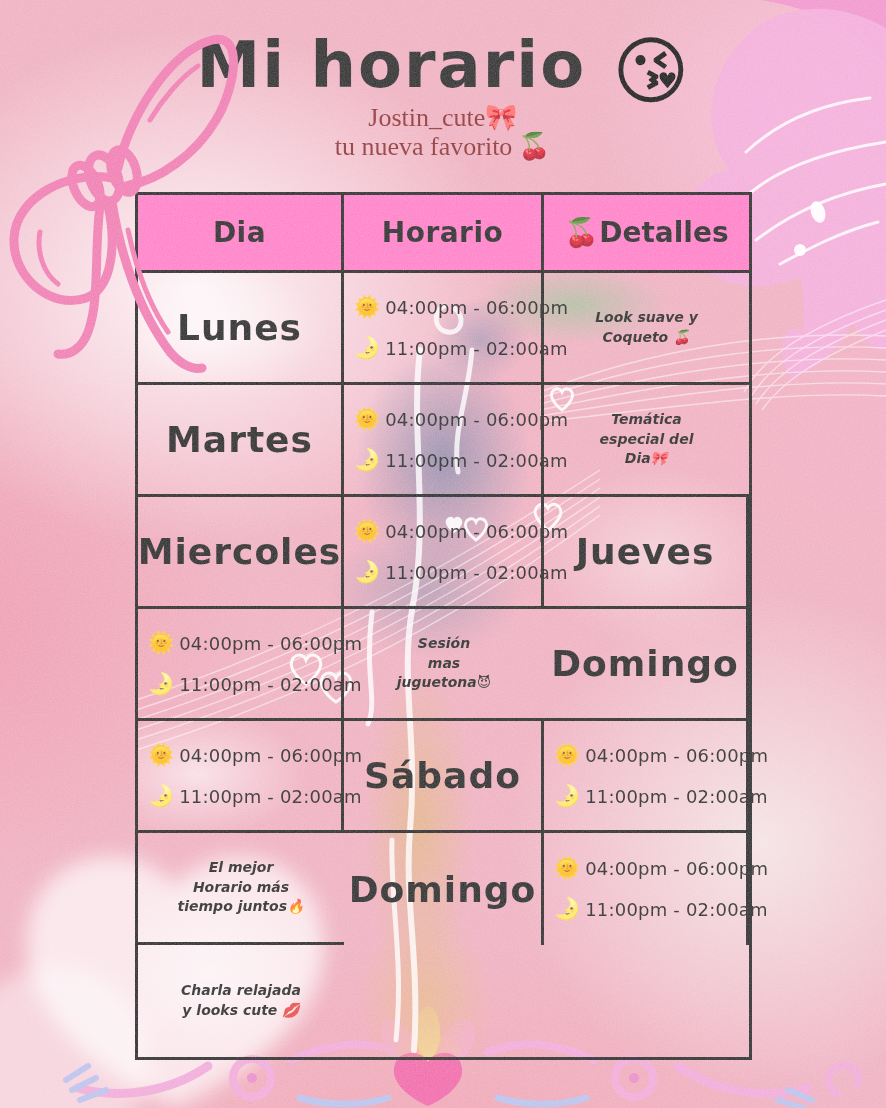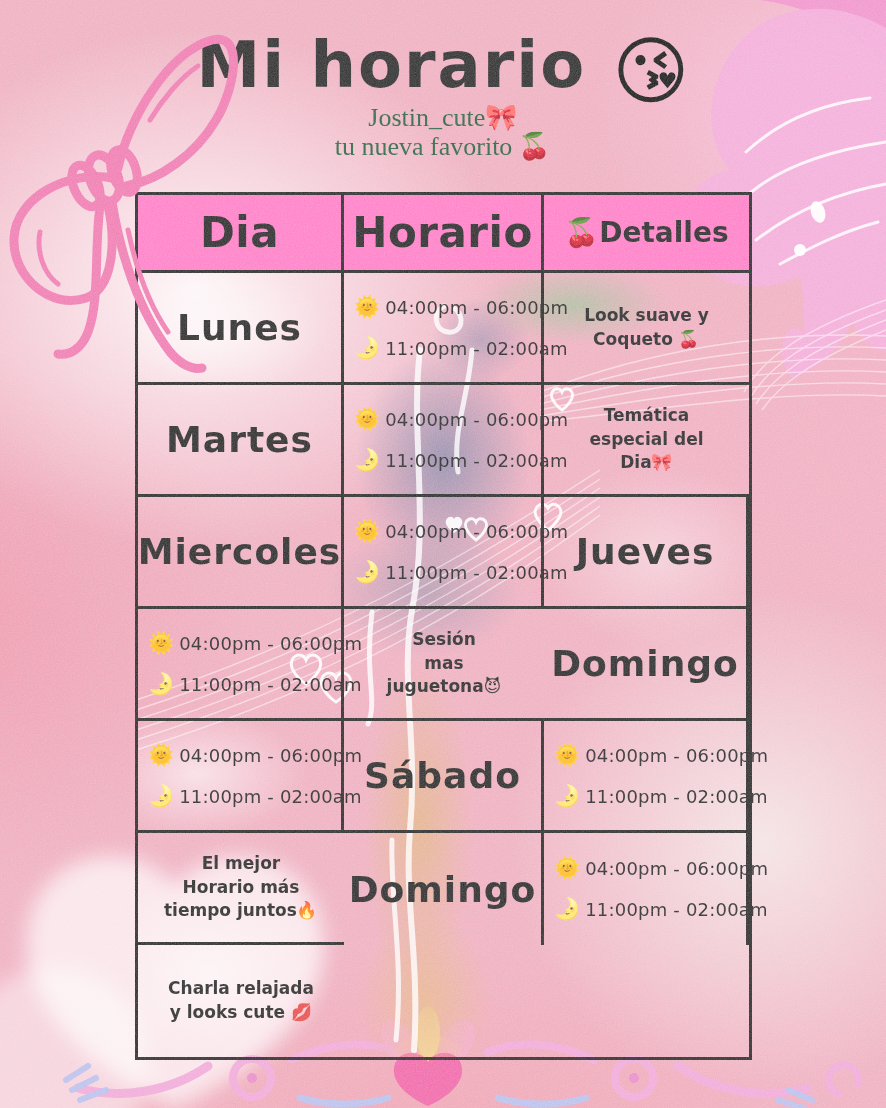--- a/index.html
+++ b/index.html
@@ -19,21 +19,21 @@
   .z1{z-index:1}.z3{z-index:3}.z5{z-index:5}.z6{z-index:6}
 
   
   .title-wrap{position:absolute;top:28px;left:0;right:0;text-align:center;z-index:4;}
   .title-row{display:flex;align-items:center;justify-content:center;gap:26px;}
   .page-title{
     font-size:64px;font-weight:900;color:#161616;letter-spacing:2px;
     font-family:"DejaVu Sans",sans-serif;
   }
   .title-emoji{font-size:74px;line-height:1;transform:translateY(6px);}
-  .subtitle{font-family:"Liberation Serif","DejaVu Serif",serif;color:#14532d;
+  .subtitle{font-family:"Liberation Serif","DejaVu Serif",serif;color:#7f1d1d;
     font-size:26px;line-height:1.05;margin-top:2px;}
 
   
   .backdrop{
     position:absolute;left:135px;top:192px;width:617px;height:868px;z-index:2;
     background:
       radial-gradient(ellipse 135px 55px at 71% 13%, rgba(148,186,142,.75) 0%, rgba(148,186,142,0) 72%),
       radial-gradient(ellipse 125px 165px at 50% 31%, rgba(122,124,160,.85) 0%, rgba(122,124,160,0) 70%),
       radial-gradient(ellipse 70px 60px at 56% 17%, rgba(122,124,160,.55) 0%, rgba(122,124,160,0) 70%),
       radial-gradient(ellipse 140px 95px at 47% 46%, rgba(128,128,158,.55) 0%, rgba(128,128,158,0) 70%),
@@ -51,29 +51,29 @@
     grid-template-rows:78px repeat(7,112px);
     border:3px solid #141414;
   }
   .cell{
     border-right:3px solid #141414;border-bottom:3px solid #141414;
     display:flex;align-items:center;justify-content:center;
     box-sizing:border-box;color:#131313;
   }
   .cell.c3{border-right:none;}
   .cell.lr{border-bottom:none;}
-  .head{background:#ff6fc0;font-weight:800;font-size:42px;letter-spacing:.5px;}
+  .head{background:#ff6fc0;font-weight:800;font-size:28px;letter-spacing:.5px;}
   .head.detalles{font-size:28px;letter-spacing:0;}
   .day{font-size:36px;font-weight:800;letter-spacing:1px;}
   .hours{flex-direction:column;gap:20px;align-items:flex-start;padding-left:10px;}
   .slot{display:flex;align-items:center;gap:5px;}
   .slot .emo{font-size:21px;line-height:1;}
   .slot .t{font-size:18px;font-weight:400;letter-spacing:.2px;white-space:nowrap;}
-  .detail{font-size:17px;font-weight:800;text-align:center;line-height:1.4;
-    white-space:pre-line;padding:4px 6px;}
+  .detail{font-size:14px;font-weight:800;text-align:center;line-height:1.4;
+    white-space:pre-line;padding:4px 6px;font-style:italic;}
 </style>
 </head>
 <body>
 
 <svg class="layer z1" width="886" height="1108" viewBox="0 0 886 1108">
   <defs>
     <filter id="soft" x="-30%" y="-30%" width="160%" height="160%">
       <feGaussianBlur stdDeviation="10"></feGaussianBlur>
     </filter>
   </defs>

